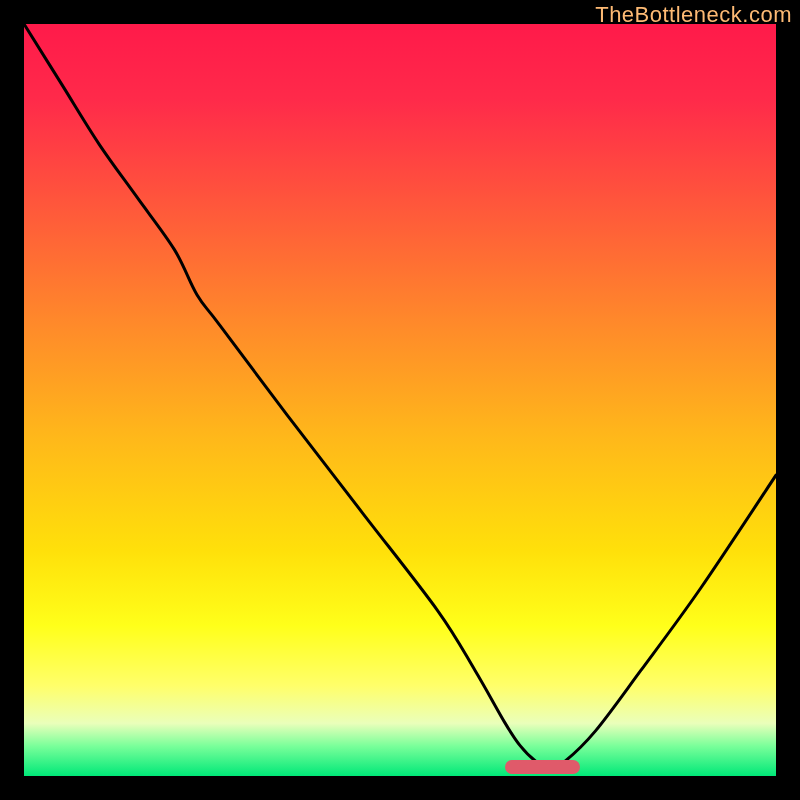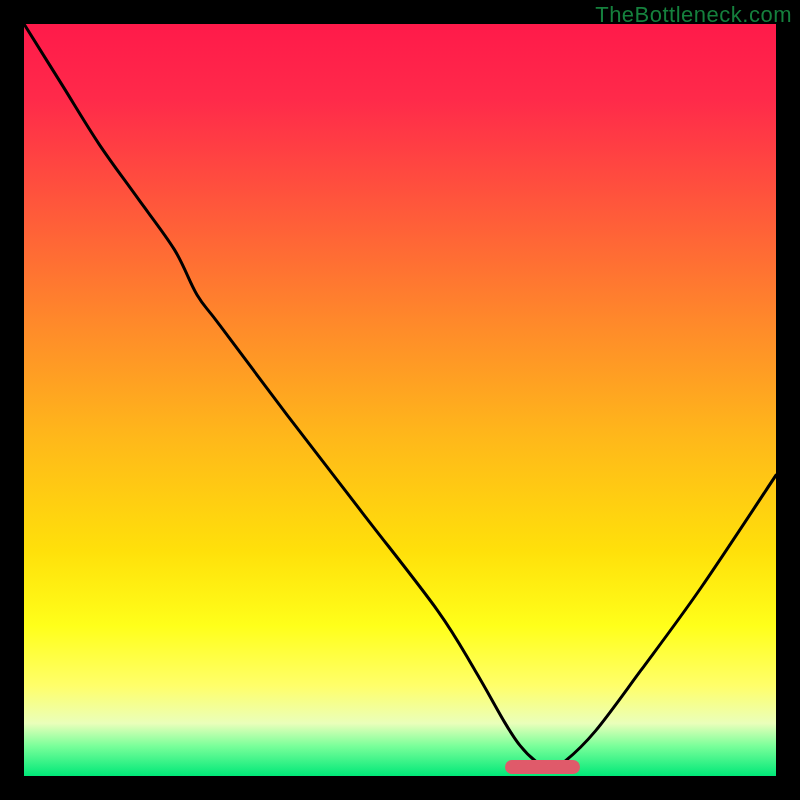--- a/index.html
+++ b/index.html
@@ -27,21 +27,21 @@
       #ffff6a 88%,
       #eaffba 93%,
       #7aff9a 96%,
       #00e878 100%
     );
   }
   .watermark {
     position: absolute;
     top: 2px;
     right: 8px;
-    color: #15803d;
+    color: #fdba74;
     font-size: 22px;
     font-weight: 500;
     letter-spacing: 0.5px;
   }
   svg.curve {
     position: absolute;
     left: 0;
     top: 0;
     width: 752px;
     height: 752px;

